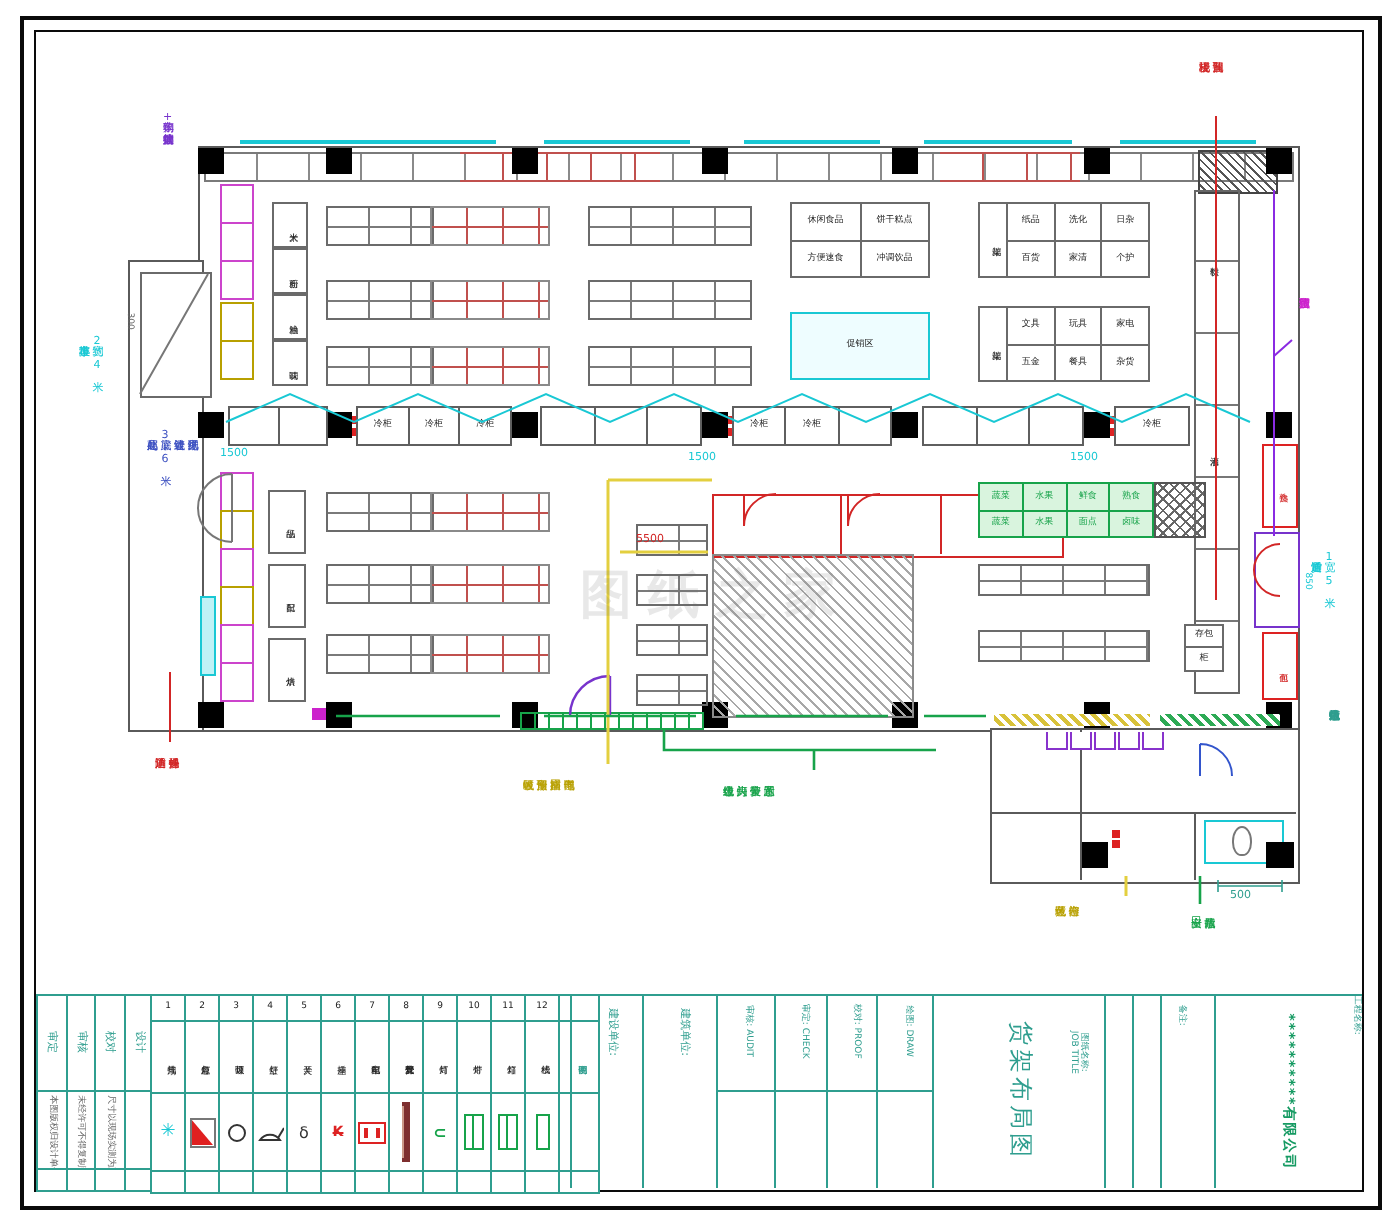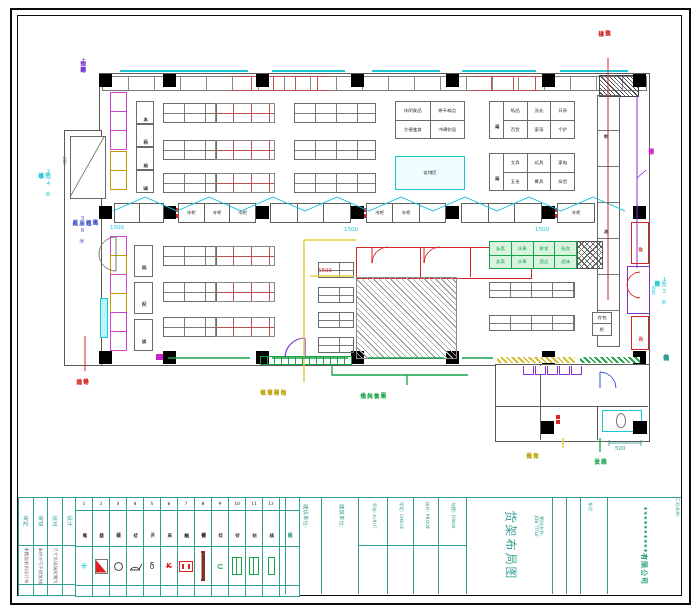--- a/index.html
+++ b/index.html
@@ -418,20 +418,21 @@
   </div>
   <div class="a cols" style="left:526px;top:448px;">
     <span class="vt t5 c-ol">黄色区域</span>
     <span class="vt t5 c-ol">卷帘门位</span>
   </div>
   <div class="a cols" style="left:594px;top:454px;">
     <span class="vt t5 c-grn">安全出口</span>
     <span class="vt t5 c-grn">疏散指示</span>
   </div>
 
+  <div class="a" style="left:290px;top:280px;width:220px;font-size:26px;letter-spacing:8px;color:rgba(110,110,110,0.16);font-weight:bold;">图纸之家</div>
 
   <div class="a tb-line" style="left:18px;top:497px;width:663px;height:1px;"></div>
 
   <div class="a lefta-grid" style="left:18px;top:497px;width:57px;height:97px;">
     <div>
         <span class="rt t5 c-teal">审定</span>
       </div>
     <div>
         <span class="rt t5 c-teal">审核</span>
       </div>

